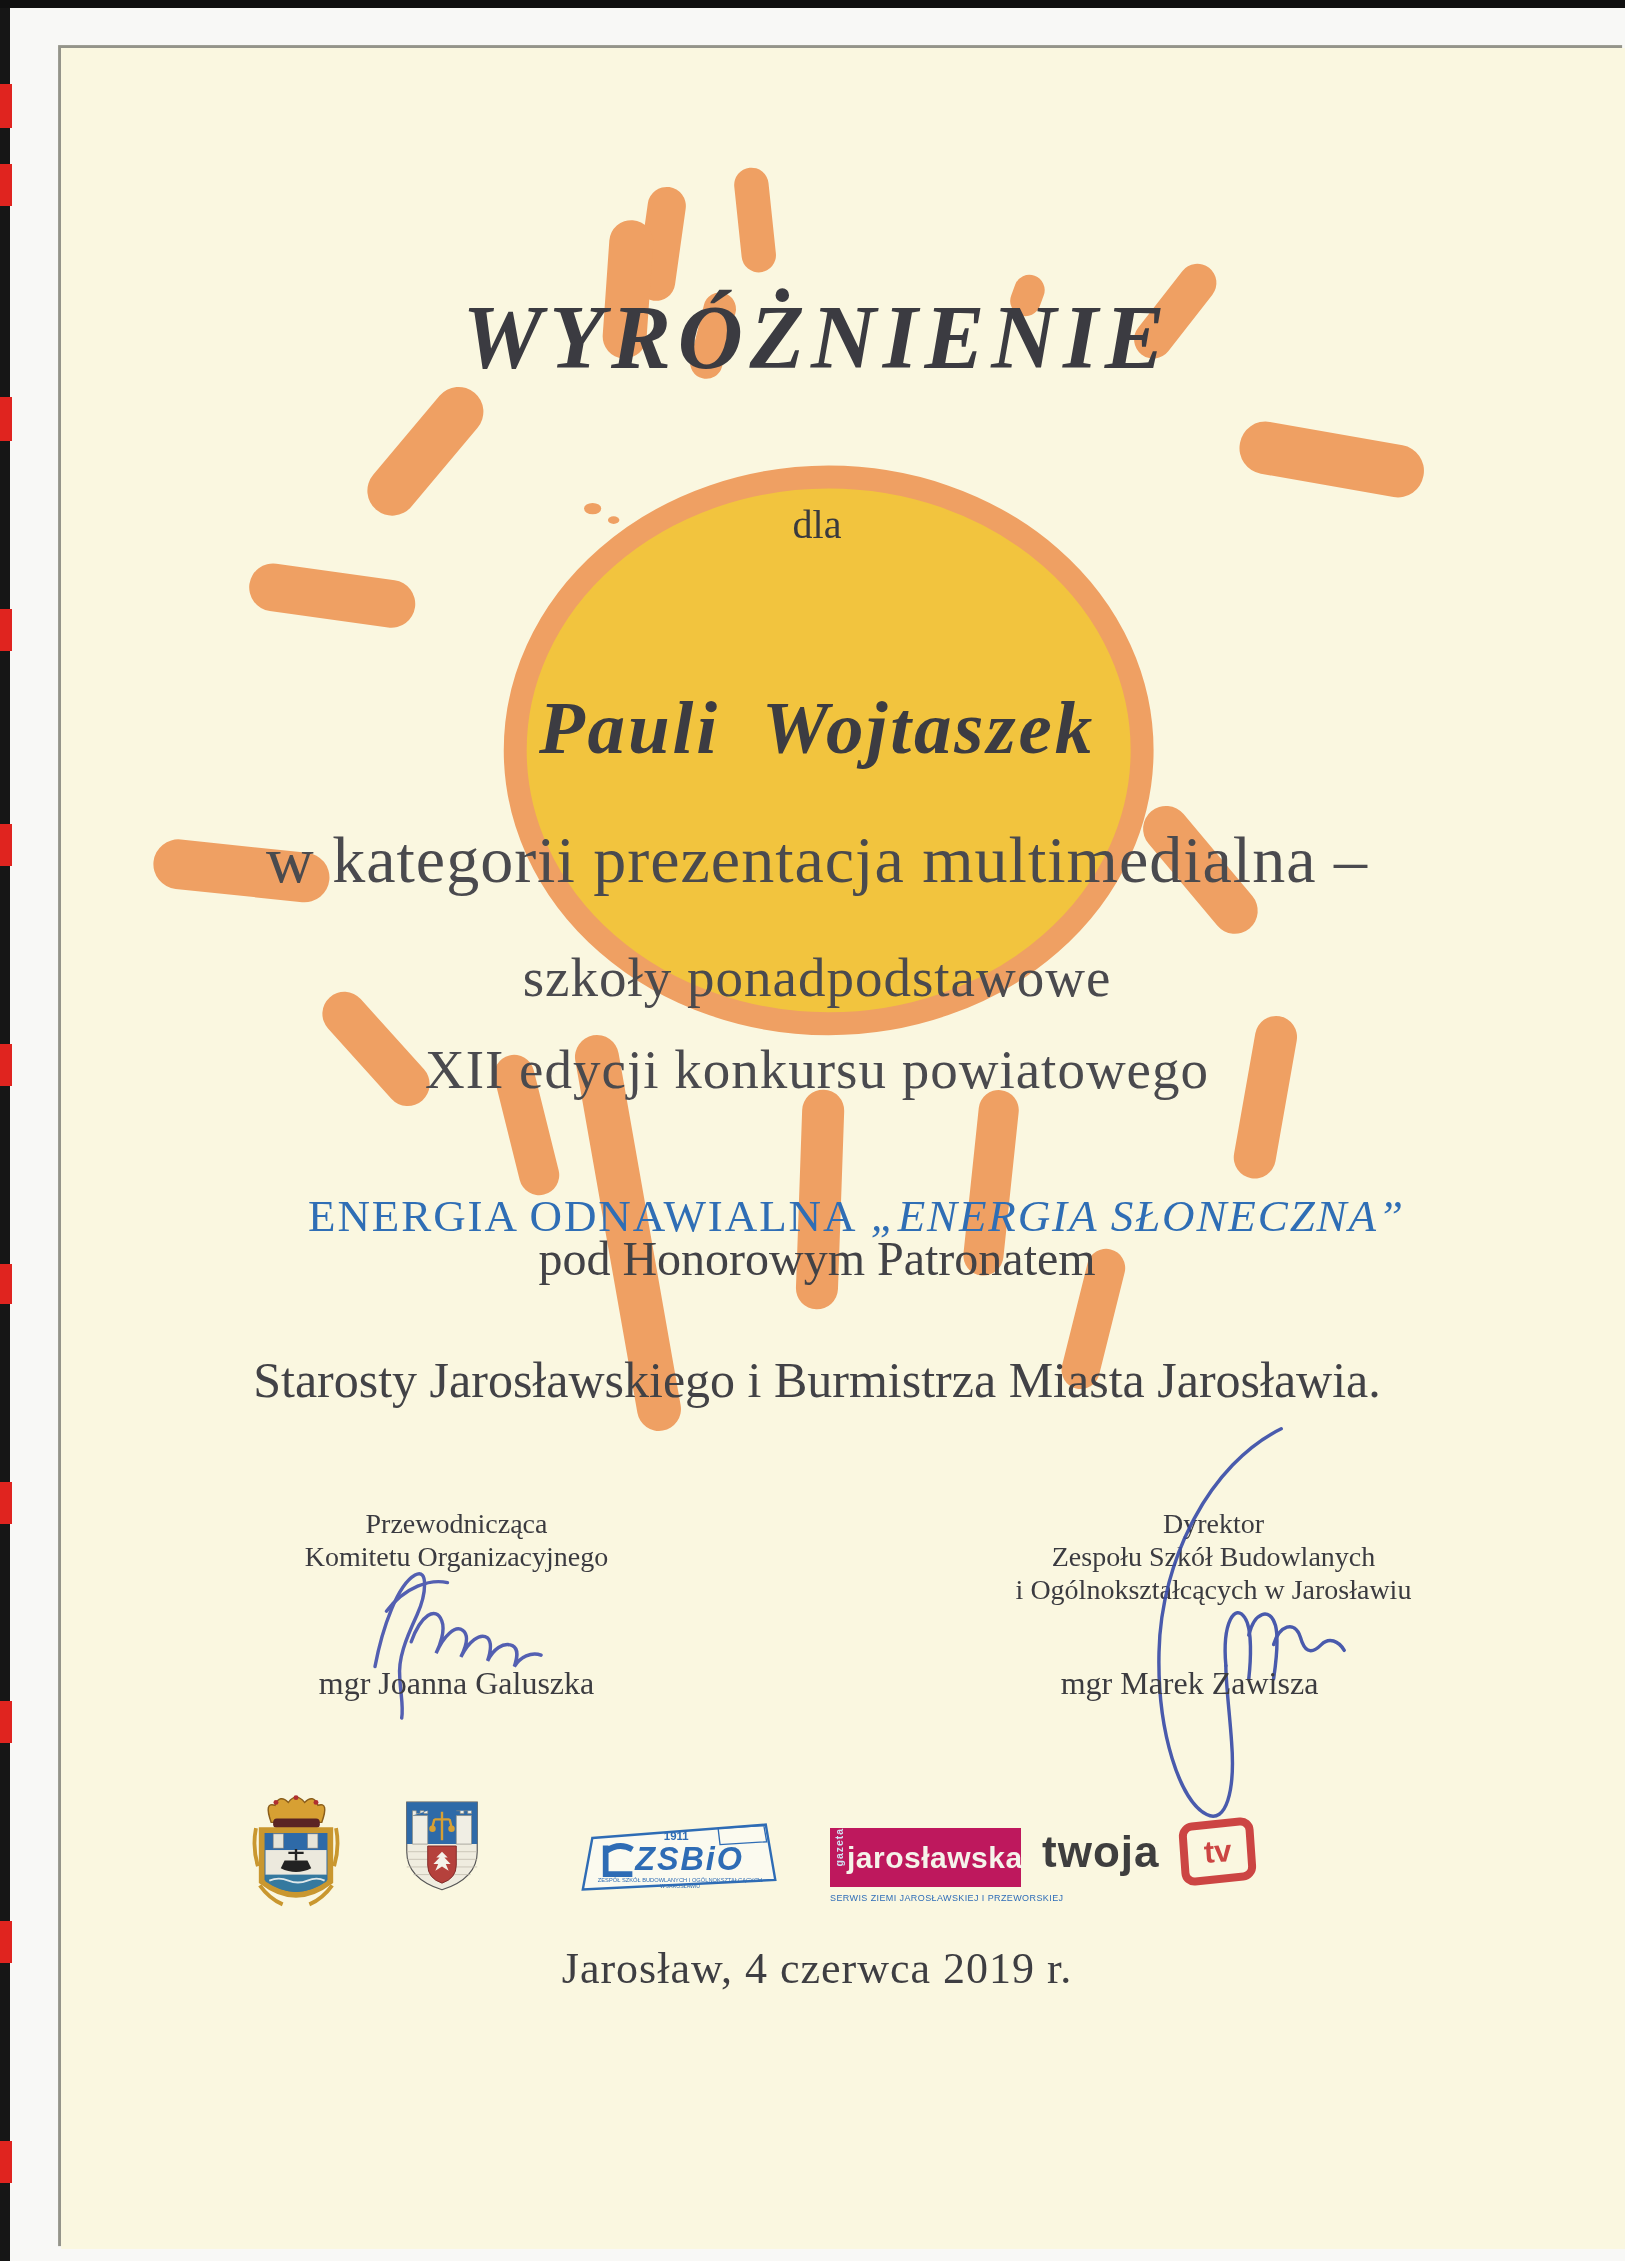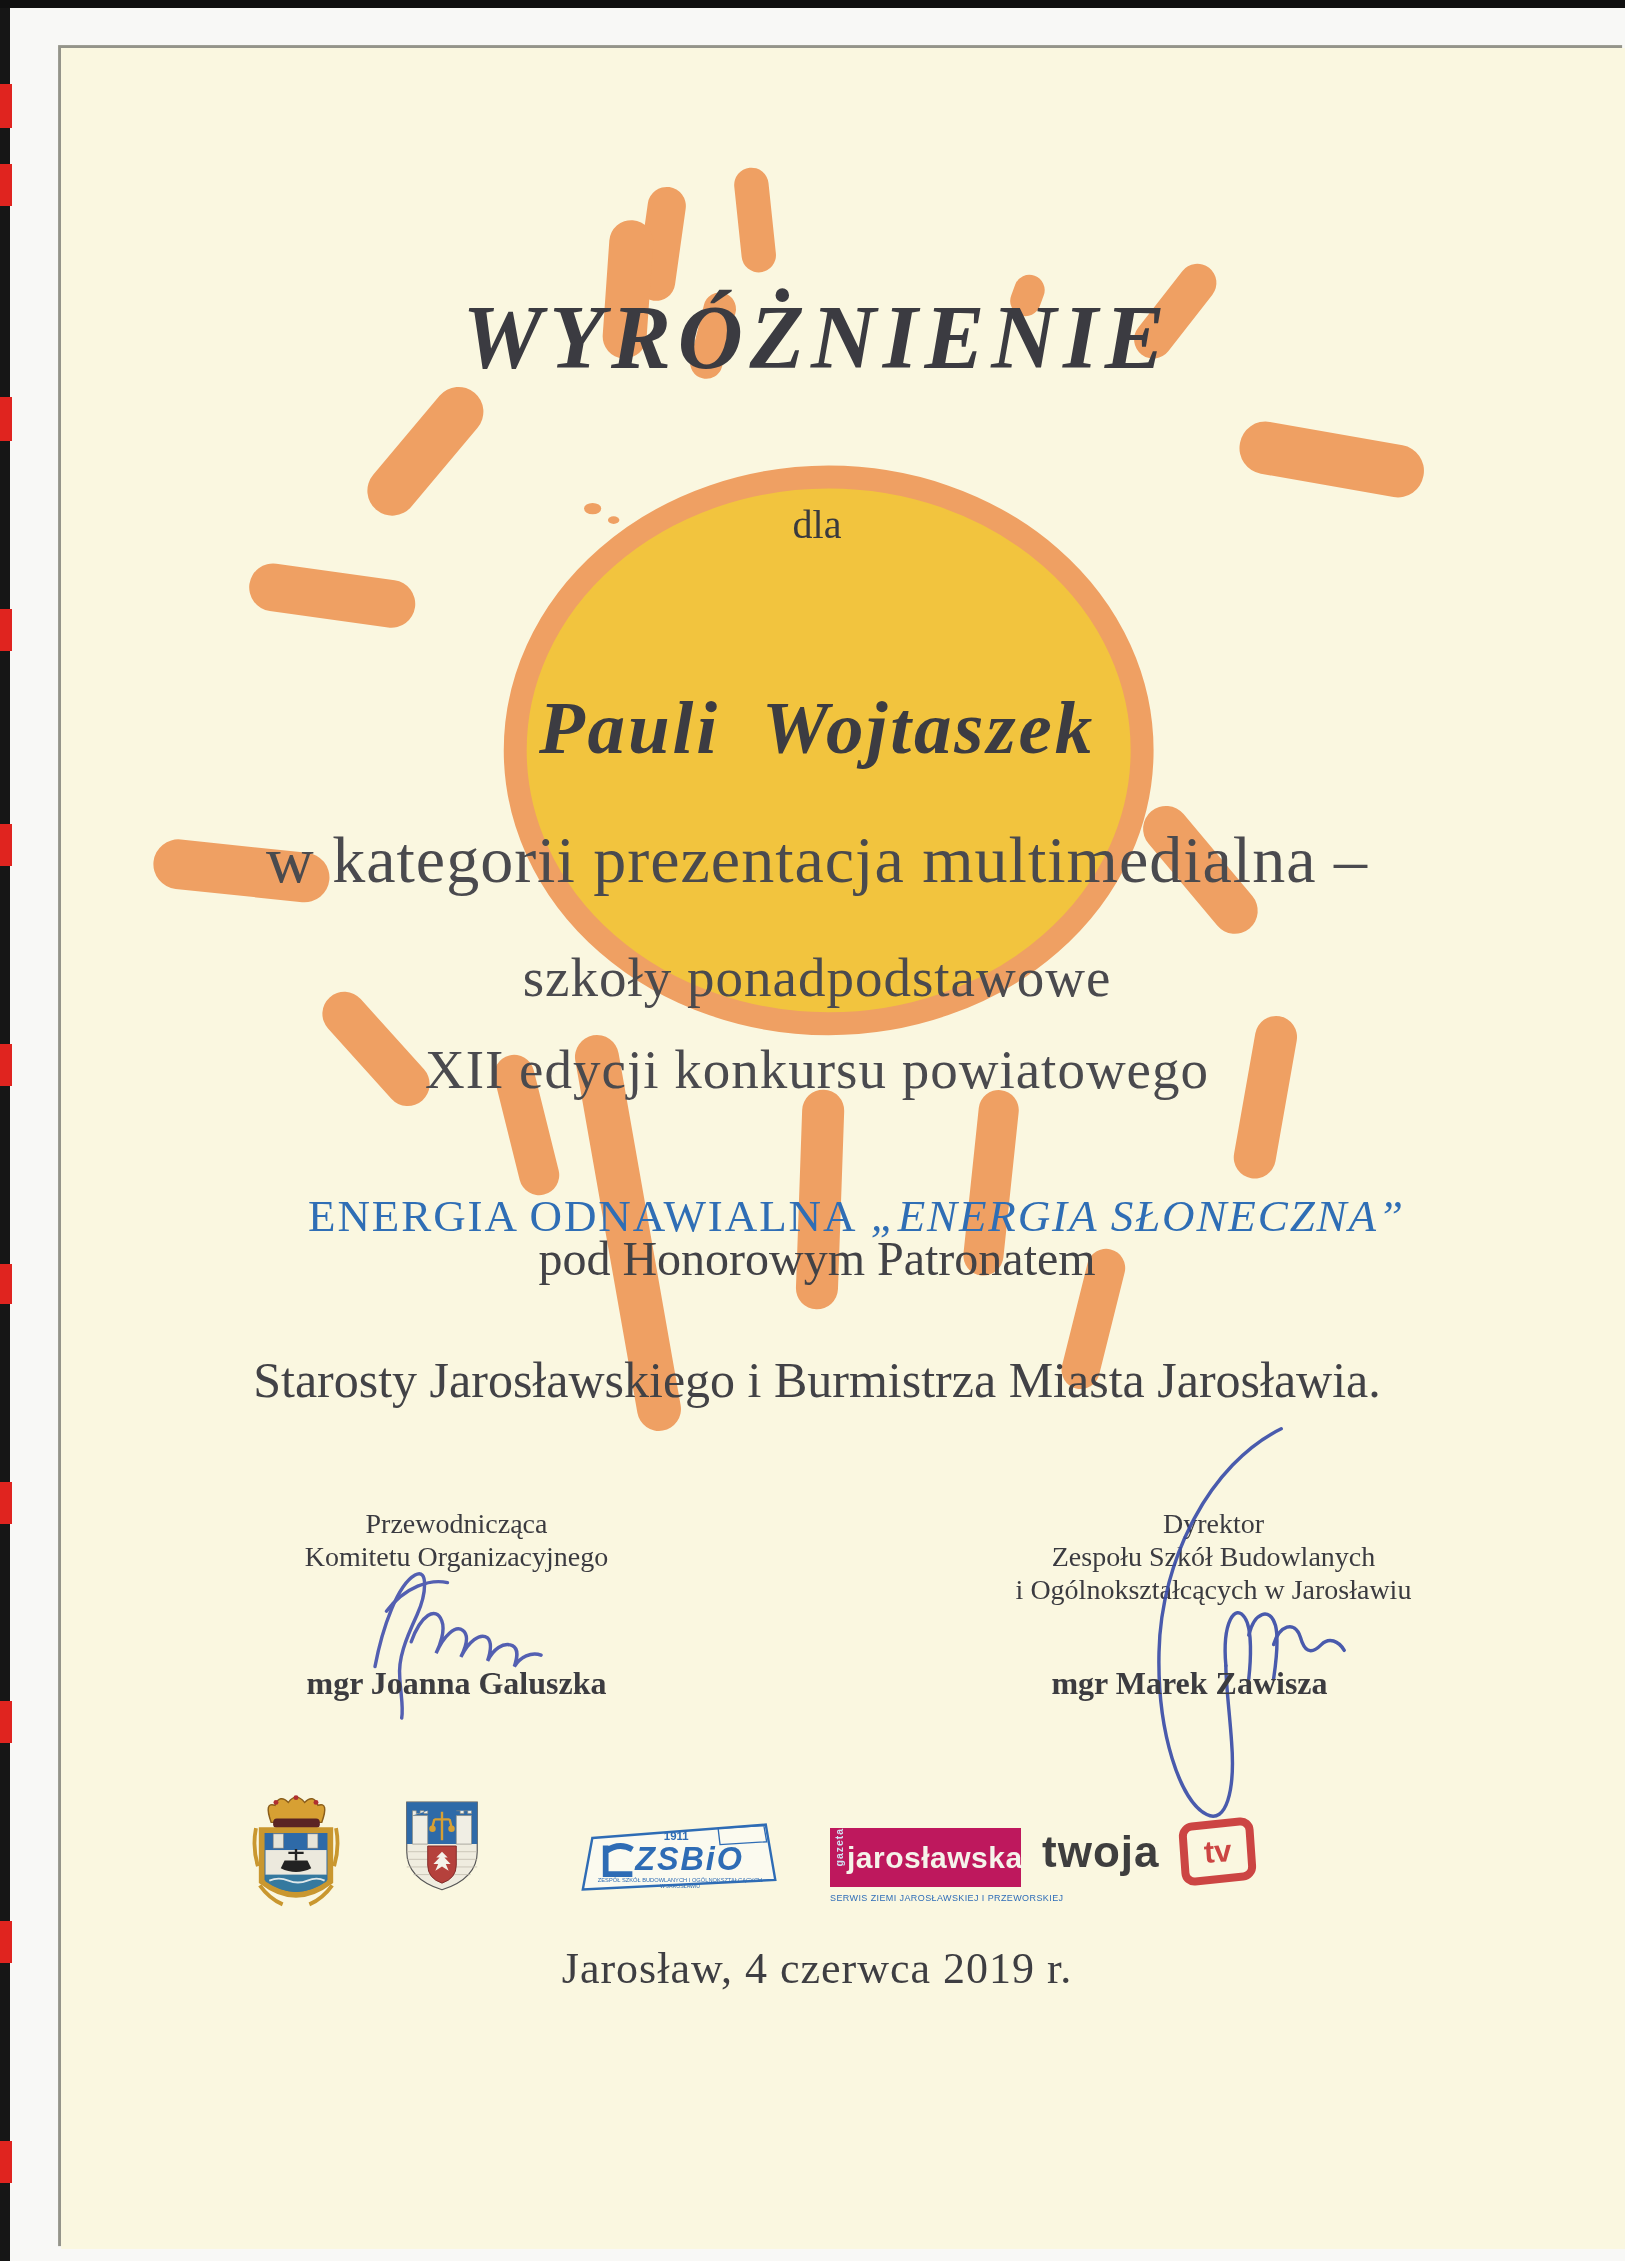--- a/index.html
+++ b/index.html
@@ -31,21 +31,21 @@
   .edition { top:994px; font-size:55px; color:#4a4a4e; letter-spacing:1px; }
   .contest { top:1101px; font-size:45px; color:#2f6eb5; letter-spacing:1.9px; }
   .contest .quoted { font-style:italic; margin-left:13.4px; }
   .patron1 { top:1187px; font-size:48px; color:#424246; }
   .patron2 { top:1307px; font-size:50px; color:#424246; }
   .datezone{ top:1899px; font-size:44px; color:#3e3e42; letter-spacing:1px; }
 
   .sigrole { position:absolute; text-align:center; font-size:28px; line-height:1.18; color:#3b3b40; z-index:2; }
   .sigrole.left  { left:195px; top:1459px; width:401px; }
   .sigrole.right { left:923px; top:1459px; width:459px; }
-  .signame { position:absolute; text-align:center; font-size:32px; font-weight:bold; color:#3c3c40; z-index:3; }
+  .signame { position:absolute; text-align:center; font-size:32px; font-weight:normal; color:#3c3c40; z-index:3; }
   .signame.left  { left:195px; top:1617px; width:401px; }
   .signame.right { left:928px; top:1617px; width:401px; }
   .sigsvg { position:absolute; z-index:2; }
   .sigsvg.left  { left:287px; top:1506px; }
   .sigsvg.right { left:1056px; top:1367px; }
 
   .logos { position:absolute; left:0; top:1738px; width:100%; height:143px; z-index:2; }
   .crest1 { position:absolute; left:189px; top:3.8px; }
   .crest2 { position:absolute; left:341px; top:11.5px; }
   .zsbio  { position:absolute; left:516px; top:31px; }

